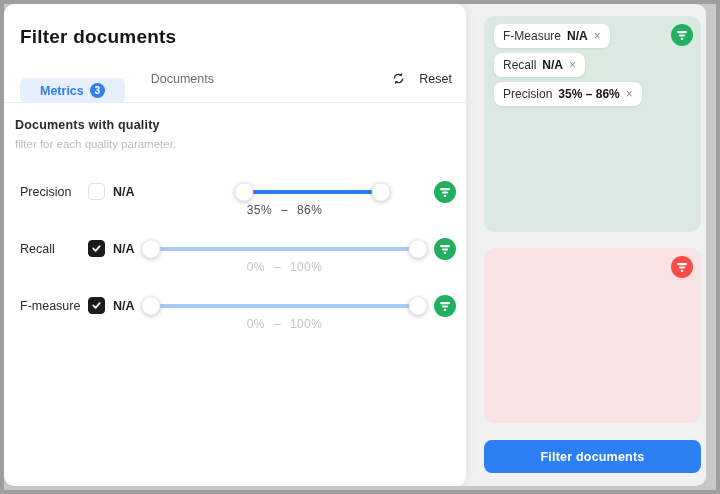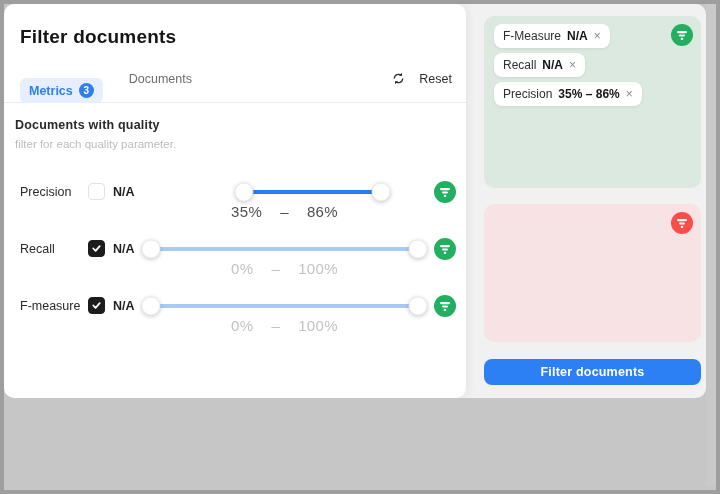--- a/index.html
+++ b/index.html
@@ -2,30 +2,30 @@
 <html><head>
 <meta charset="utf-8">
 <style>
   * { margin:0; padding:0; box-sizing:border-box; }
   html,body { width:720px; height:494px; overflow:hidden;
     font-family:"Liberation Sans", sans-serif; background:#9e9e9e; }
   .backdrop-inner { position:absolute; left:4px; top:4px; right:4px; bottom:4px;
     background:#c6c6c6; }
   .scrollbar-track { position:absolute; left:706px; top:4px; width:10px; height:482px;
     background:#c9c9c9; }
-  .modal { position:absolute; left:4px; top:4px; width:702px; height:394px;
+  .modal { position:absolute; left:4px; top:4px; width:702px; height:482px;
     border-radius:10px; overflow:hidden; display:flex; background:#f1f1f2; }
 
   
   .card { width:462px; background:#ffffff; border-radius:10px; position:relative; z-index:2;
     box-shadow:2px 0 8px rgba(0,0,0,.06); padding-top:22px; }
   .title { margin-left:16px; font-size:19px; font-weight:bold; color:#161616; letter-spacing:.2px; }
   .tabs-row { display:flex; align-items:center; margin:17px 14px 0 16px; height:27px; }
   .tab-active { display:flex; align-items:center; background:#e7effc; border-radius:6px;
-    padding:5px 9px; color:#2f80ed; font-size:12.5px; font-weight:bold; cursor:pointer;margin-top:24px; }
+    padding:5px 20px; color:#2f80ed; font-size:12.5px; font-weight:bold; cursor:pointer;margin-top:24px; }
   .tab-badge { width:15px; height:15px; border-radius:50%; background:#2f80ed; color:#fff;
     font-size:10px; font-weight:bold; display:flex; align-items:center; justify-content:center;
     margin-left:6px; }
   .tab-plain { margin-left:26px; color:#6d6d6d; font-size:12.5px; cursor:pointer; }
   .reset-btn { margin-left:auto; display:flex; align-items:center; gap:14px; color:#2e2e2e;
     font-size:12.5px; cursor:pointer; }
   .divider { margin-top:10px; border-bottom:1px solid #ececec; }
   .section { margin:15px 16px 0 11px; }
   .section-heading { font-size:12.5px; color:#2a2a2a; font-weight:bold; letter-spacing:.2px; }
   .section-desc { margin-top:5px; font-size:11.5px; line-height:14.5px; color:#bcbcbc; }
@@ -43,21 +43,21 @@
     color:#1f1f1f; }
   .slider { flex:1; position:relative; height:50px; margin:0 16px 0 10px; cursor:pointer; }
   .slider-rail { position:absolute; left:0; right:0; top:9px; height:4px; border-radius:2px;
     background:transparent; }
   .slider-fill { position:absolute; top:9px; height:4px; border-radius:2px; background:#2b7cf0; }
   .filter-row.disabled .slider-fill { background:#a9c9f7; }
   .thumb { position:absolute; top:11px; width:19px; height:19px; border-radius:50%;
     background:#fff; border:1px solid #ebebeb; box-shadow:0 1px 4px rgba(0,0,0,.22);
     transform:translate(-50%,-50%); cursor:grab; }
   .range-text { position:absolute; left:0; right:0; top:22px; display:flex;
-    justify-content:center; gap:18px; font-size:15px; letter-spacing:.4px; color:#4f4f4f; }
+    justify-content:center; gap:9px; font-size:12px; letter-spacing:.4px; color:#4f4f4f; }
   .filter-row.disabled .range-text { color:#c3c3c3; }
   .filter-badge { width:22px; height:22px; border-radius:50%; flex:none; cursor:pointer;
     display:flex; align-items:center; justify-content:center; }
   .badge-green { background:#22b060; }
   .badge-red { background:#fa4d49; }
 
   
   .panel { flex:1; padding:12px 5px 13px 18px; display:flex; flex-direction:column; }
   .include-box { position:relative; height:216px; border-radius:10px; background:#dce9e0;
     padding:8px 10px; }

